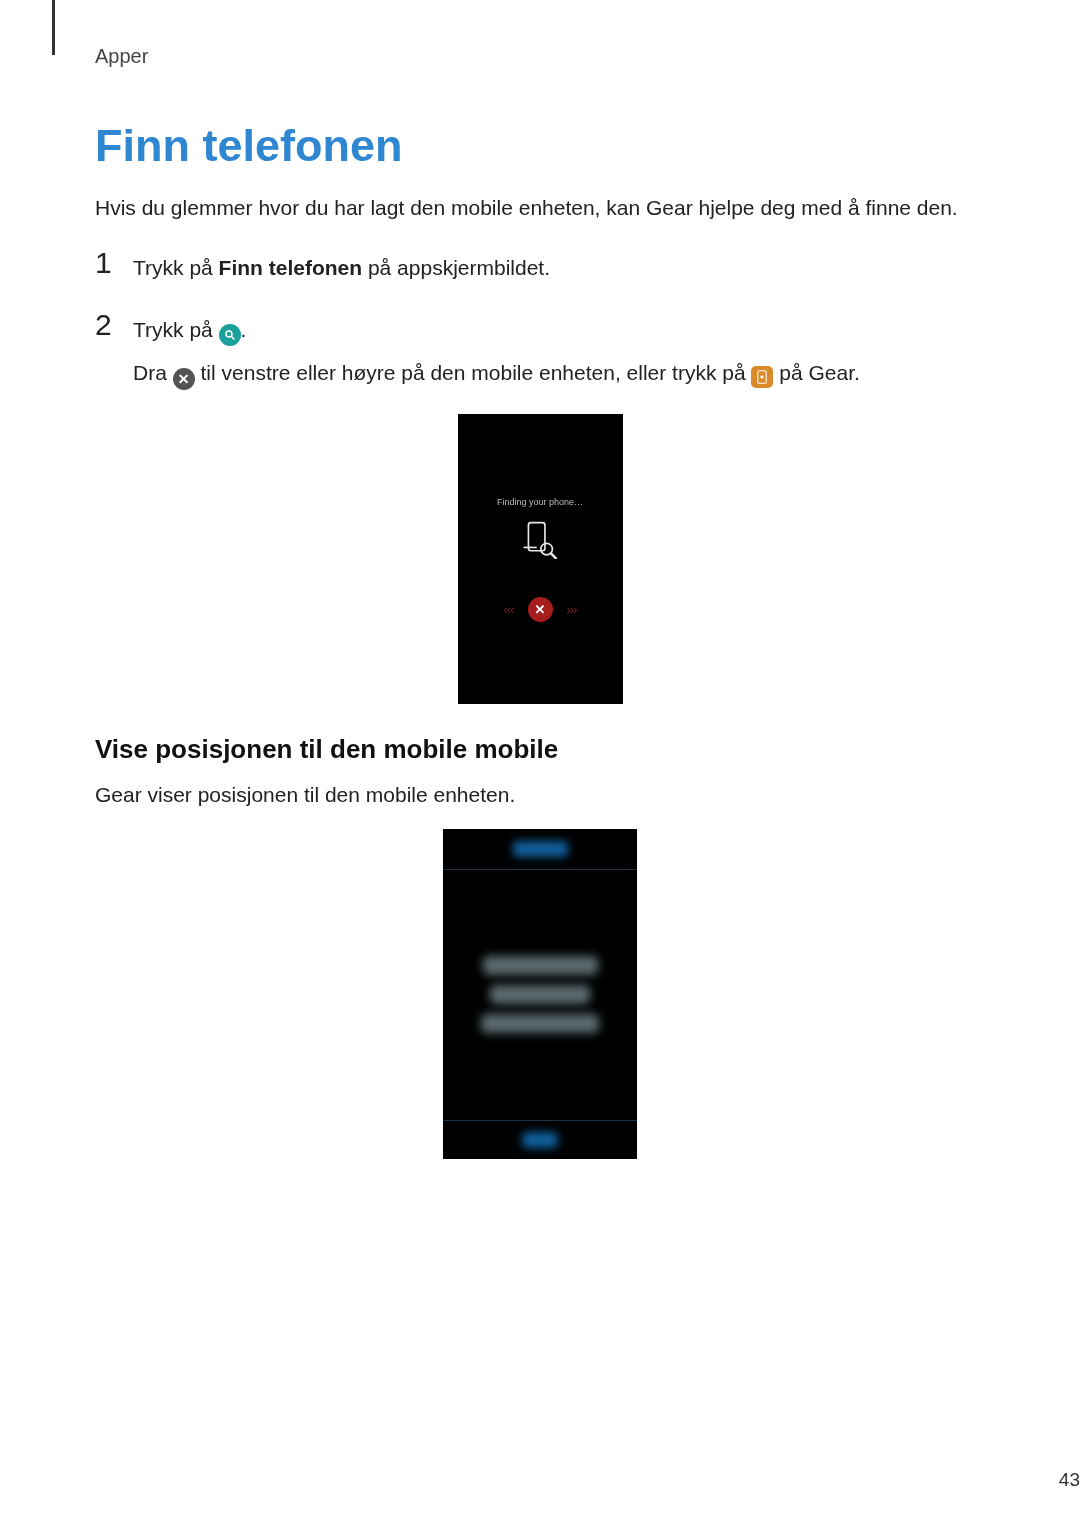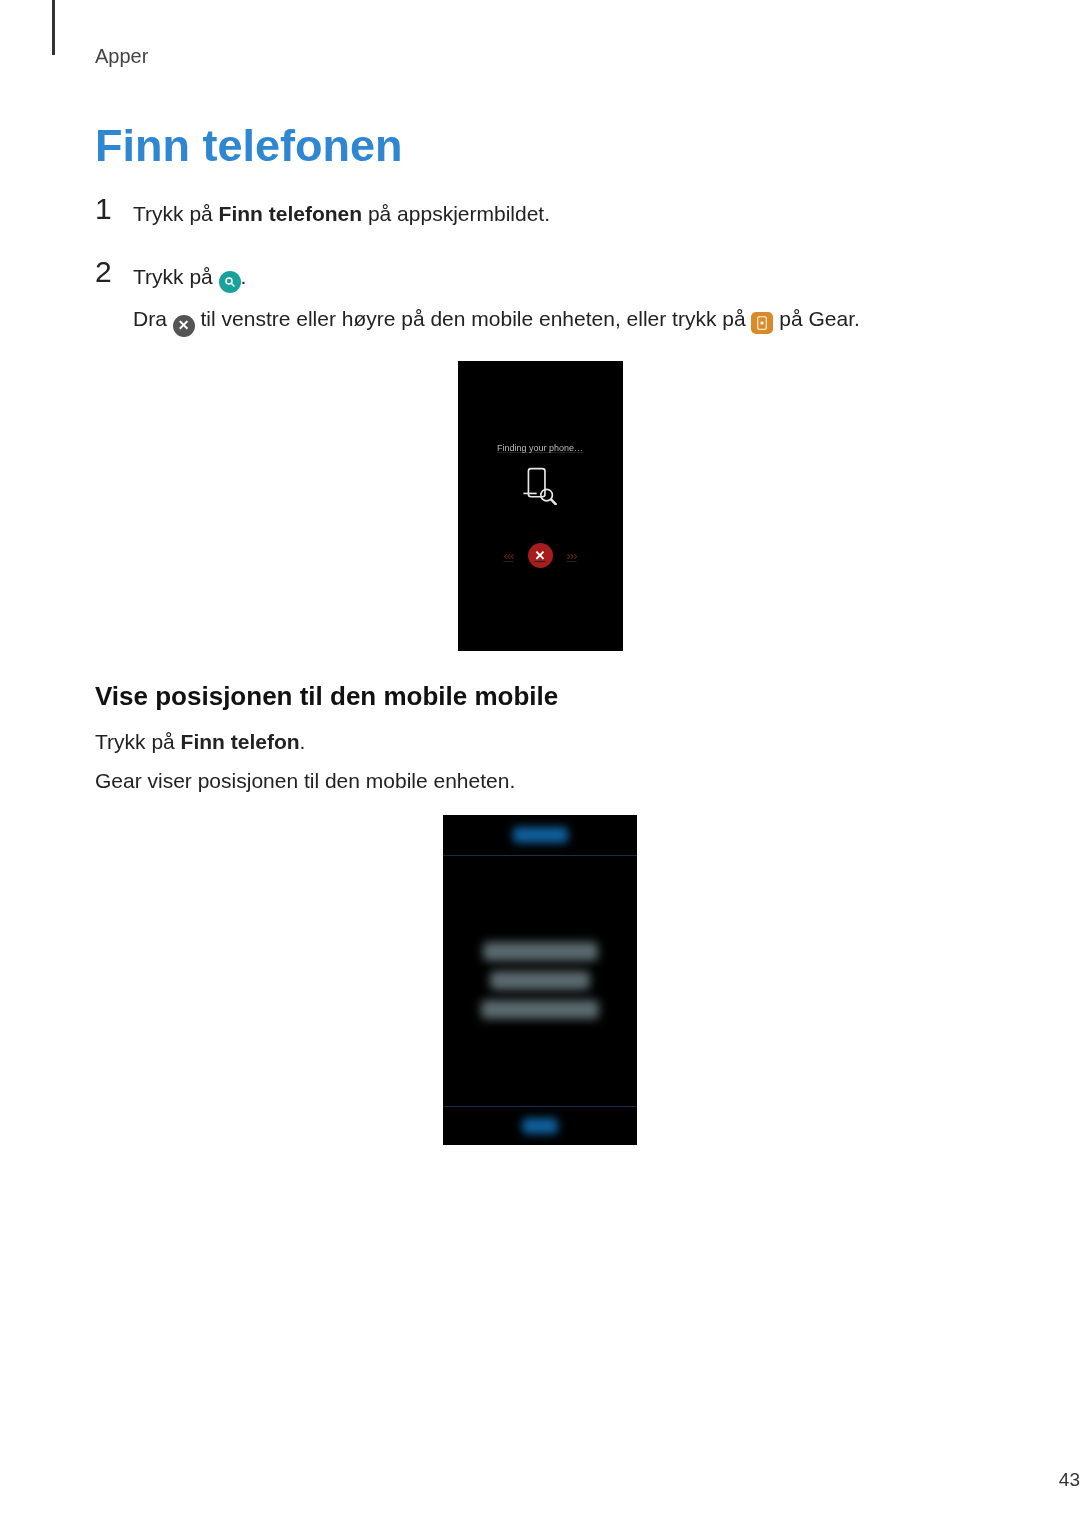--- a/index.html
+++ b/index.html
@@ -89,21 +89,20 @@
   .device {
     width: 165px;
     height: 290px;
     background: #000;
     margin: 14px auto 30px auto;
     position: relative;
     display: flex;
     flex-direction: column;
     align-items: center;
     justify-content: center;
-    text-decoration: underline;
   }
   .device .status-text {
     color: #bbb;
     font-size: 9px;
     margin-bottom: 14px;
   }
   .phone-find-icon svg { width: 34px; height: 38px; }
   .swipe-row {
     margin-top: 34px;
     display: flex;
@@ -186,20 +185,21 @@
 </head>
 <body>
 
 <div class="page">
   <div class="tab-mark"></div>
 
   <div class="breadcrumb">Apper</div>
 
   <h1 class="title">Finn telefonen</h1>
 
+  <p class="lead">Hvis du glemmer hvor du har lagt den mobile enheten, kan Gear hjelpe deg med å finne den.</p>
 
   <div class="step">
     <div class="step-number">1</div>
     <div class="step-body">
       <p>
         <span>Trykk på </span><b>Finn telefonen</b><span> på appskjermbildet.</span>
       </p>
     </div>
   </div>
 
@@ -236,23 +236,20 @@
       </svg>
     </div>
     <div class="swipe-row">
       <span class="chevrons">‹‹‹</span>
       <span class="hang-btn">✕</span>
       <span class="chevrons">›››</span>
     </div>
   </div>
 
   <h2 class="subheading">Vise posisjonen til den mobile mobile</h2>
-  <p class="body">
-    <span>Trykk på </span><b>Finn telefon</b><span>.</span>
-  </p>
   <p class="body">Gear viser posisjonen til den mobile enheten.</p>
 
   <div class="device2">
     <div class="top-bar">
       <div class="top-glow"></div>
     </div>
     <div class="content">
       <div class="blur-line bl1"></div>
       <div class="blur-line bl2"></div>
       <div class="blur-line bl3"></div>

